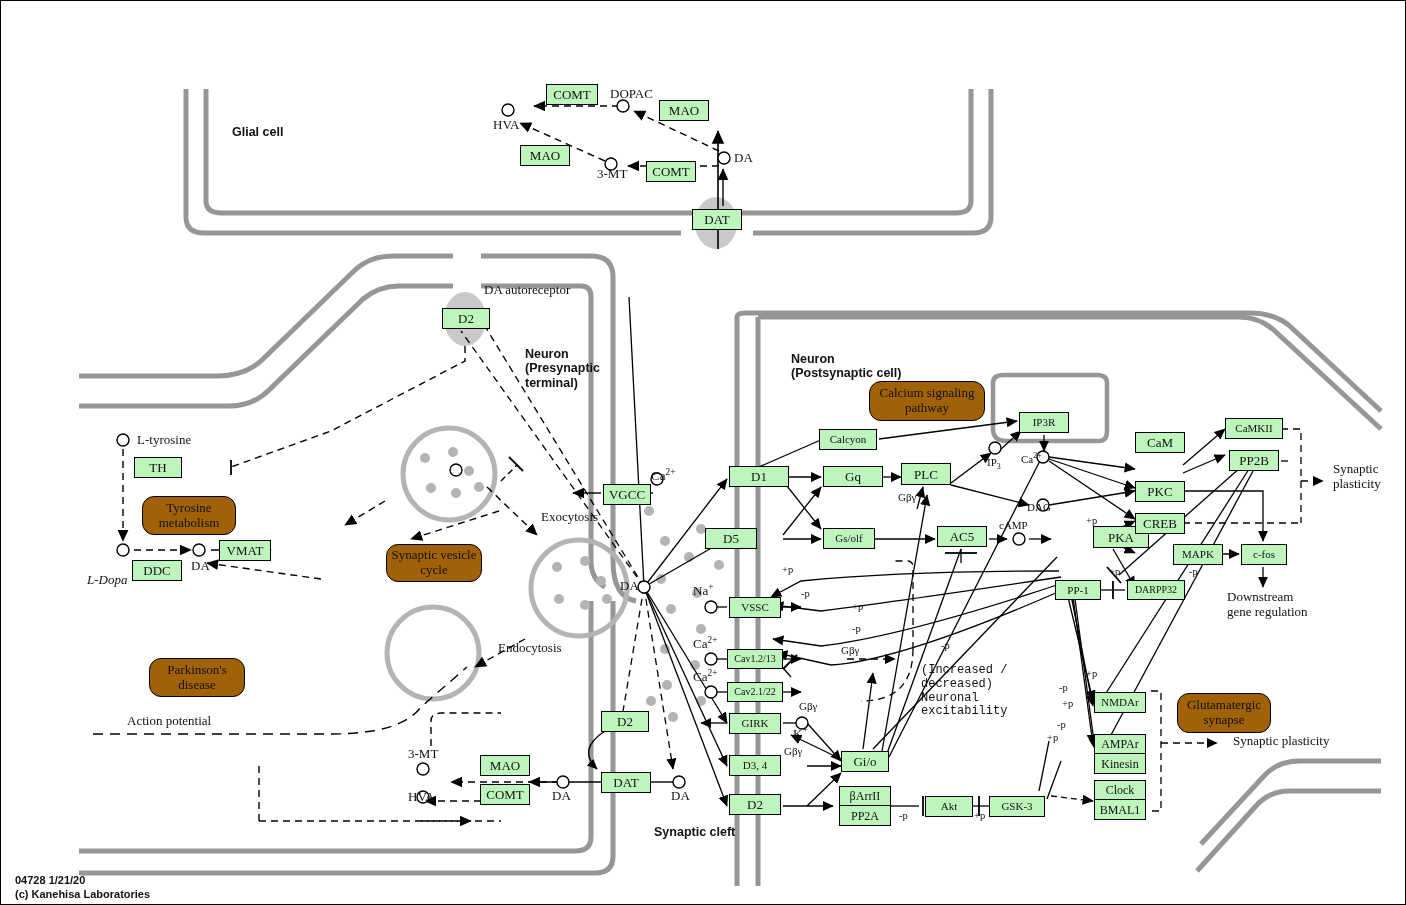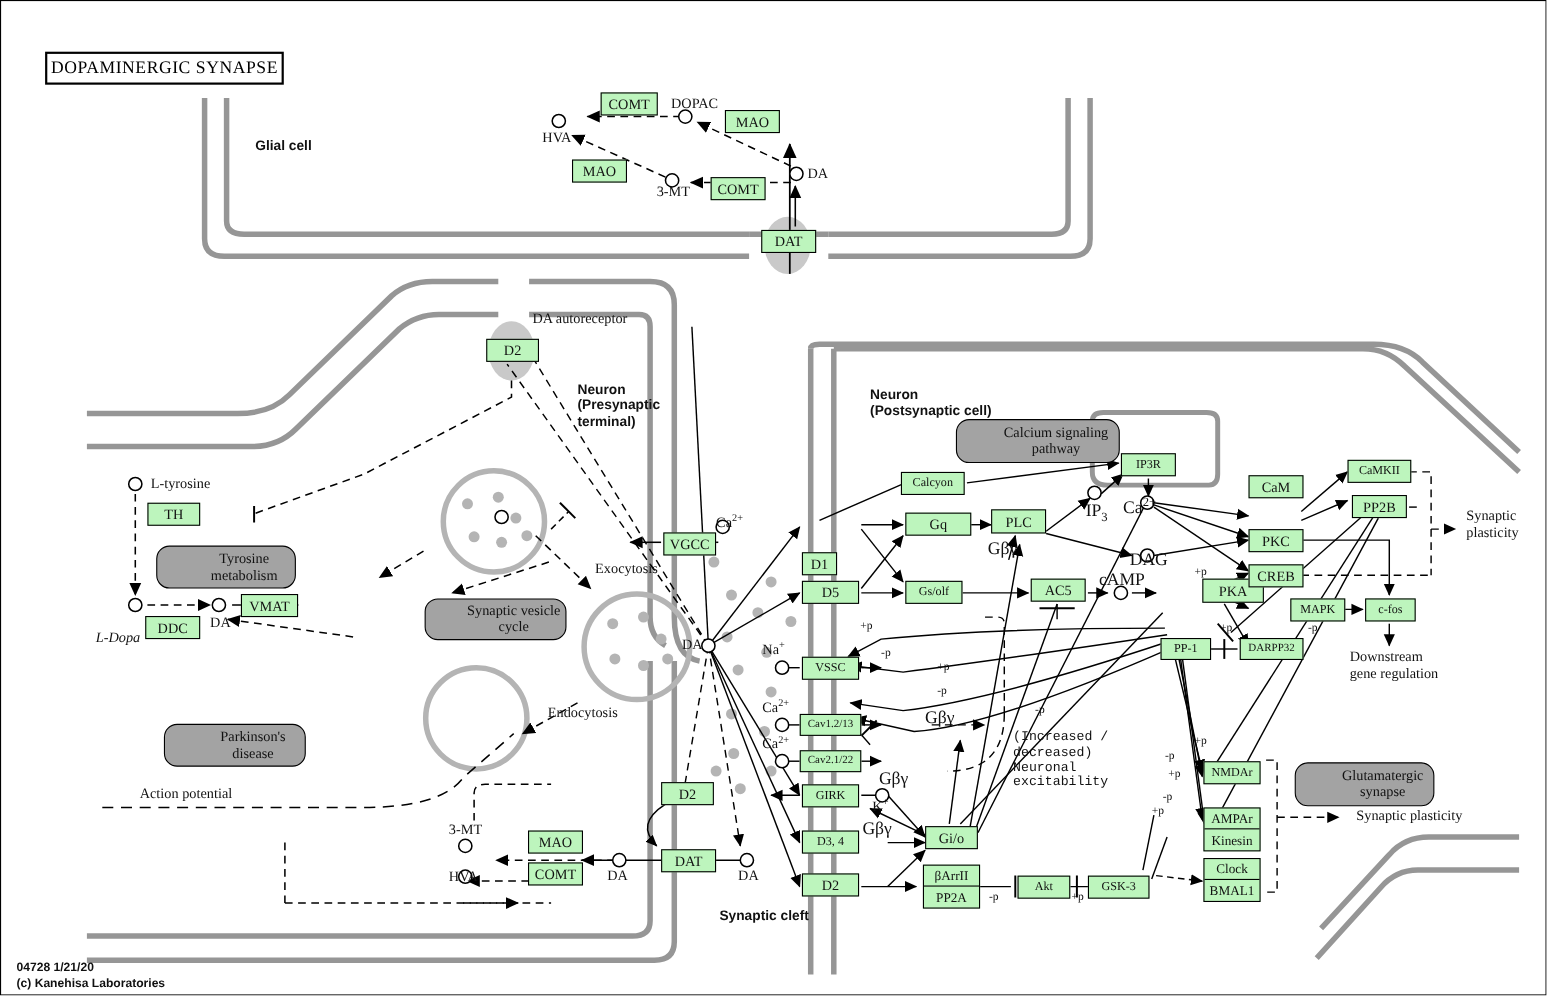--- a/index.html
+++ b/index.html
@@ -18,26 +18,26 @@
     font-size:13px;color:#111;box-sizing:border-box;line-height:1;
     white-space:nowrap;}
   .gbox.small{font-size:11px;}
   .gbox.tiny{font-size:10px;}
   .gbox.two{flex-direction:column;padding:0;}
   .gbox.two>span{display:flex;align-items:center;justify-content:center;
     width:100%;height:50%;box-sizing:border-box;font-size:12px;}
   .gbox.two>span:first-child{border-bottom:1px solid #000;}
 
   .rbox{position:absolute;border:1px solid #000;border-radius:12px;
-    background:#a3a3a3;display:flex;align-items:center;justify-content:center;
-    text-align:center;font-size:13px;line-height:1.12;color:#111;padding-left:33px;}
+    background:#a16207;display:flex;align-items:center;justify-content:center;
+    text-align:center;font-size:13px;line-height:1.12;color:#111;}
 
   .lbl{position:absolute;font-size:13px;color:#111;white-space:pre;line-height:1.15;}
   .lbl.b{font-family:"Liberation Sans","DejaVu Sans",sans-serif;font-weight:bold;font-size:12.5px;}
-  .lbl.sm{font-size:16px;}
+  .lbl.sm{font-size:11px;}
   .lbl.xs{font-size:10.5px;}
   .lbl.foot{font-family:"Liberation Sans","DejaVu Sans",sans-serif;
     font-weight:bold;font-size:11px;line-height:1.25;}
   sup{font-size:.72em;vertical-align:super;}
   sub{font-size:.72em;vertical-align:sub;}
 </style>
 </head>
 <body>
 
 <div id="page">
@@ -314,21 +314,20 @@
       <circle cx="710" cy="691" r="6"></circle>
         <circle cx="801" cy="722" r="6"></circle>
       <circle cx="994" cy="447" r="6"></circle>
         <circle cx="1042" cy="456" r="6"></circle>
       <circle cx="1042" cy="504" r="6"></circle>
         <circle cx="1018" cy="538" r="6"></circle>
       <circle cx="656" cy="478" r="6"></circle>
     </g>
   </svg>
 
-  <div class="title-box">DOPAMINERGIC  SYNAPSE</div>
 
   <div class="lbl b" style="left:231px;top:124px;">Glial cell</div>
   <div class="lbl b" style="left:524px;top:346px;">Neuron
 (Presynaptic
 terminal)</div>
   <div class="lbl b" style="left:790px;top:351px;">Neuron
 (Postsynaptic cell)</div>
   <div class="lbl b" style="left:653px;top:824px;">Synaptic cleft</div>
 
   <div class="gbox" style="left:545px;top:83px;width:52px;height:21px;">COMT</div>
@@ -368,22 +367,22 @@
 
   <div class="gbox" style="left:600px;top:710px;width:48px;height:21px;">D2</div>
   <div class="gbox" style="left:600px;top:771px;width:50px;height:21px;">DAT</div>
   <div class="lbl" style="left:407px;top:746px;">3-MT</div>
   <div class="lbl" style="left:407px;top:789px;">HVA</div>
   <div class="gbox" style="left:479px;top:754px;width:50px;height:21px;">MAO</div>
   <div class="gbox" style="left:479px;top:783px;width:50px;height:21px;">COMT</div>
   <div class="lbl" style="left:551px;top:788px;">DA</div>
   <div class="lbl" style="left:670px;top:788px;">DA</div>
 
-  <div class="gbox" style="left:728px;top:465px;width:32px;height:21px;margin-top:36px;">D1</div>
-  <div class="gbox" style="left:728px;top:527px;width:52px;height:21px;">D5</div>
+  <div class="gbox" style="left:728px;top:465px;width:60px;height:21px;">D1</div>
+  <div class="gbox" style="left:704px;top:527px;width:52px;height:21px;">D5</div>
   <div class="gbox small" style="left:728px;top:596px;width:52px;height:21px;">VSSC</div>
   <div class="gbox tiny" style="left:726px;top:648px;width:56px;height:20px;">Cav1.2/13</div>
   <div class="gbox tiny" style="left:726px;top:681px;width:56px;height:20px;">Cav2.1/22</div>
   <div class="gbox small" style="left:728px;top:712px;width:52px;height:21px;">GIRK</div>
   <div class="gbox small" style="left:728px;top:754px;width:52px;height:21px;">D3, 4</div>
   <div class="gbox" style="left:728px;top:793px;width:52px;height:21px;">D2</div>
 
   <div class="lbl" style="left:692px;top:581px;">Na<sup>+</sup></div>
   <div class="lbl" style="left:692px;top:634px;">Ca<sup>2+</sup></div>
   <div class="lbl" style="left:692px;top:667px;">Ca<sup>2+</sup></div>

